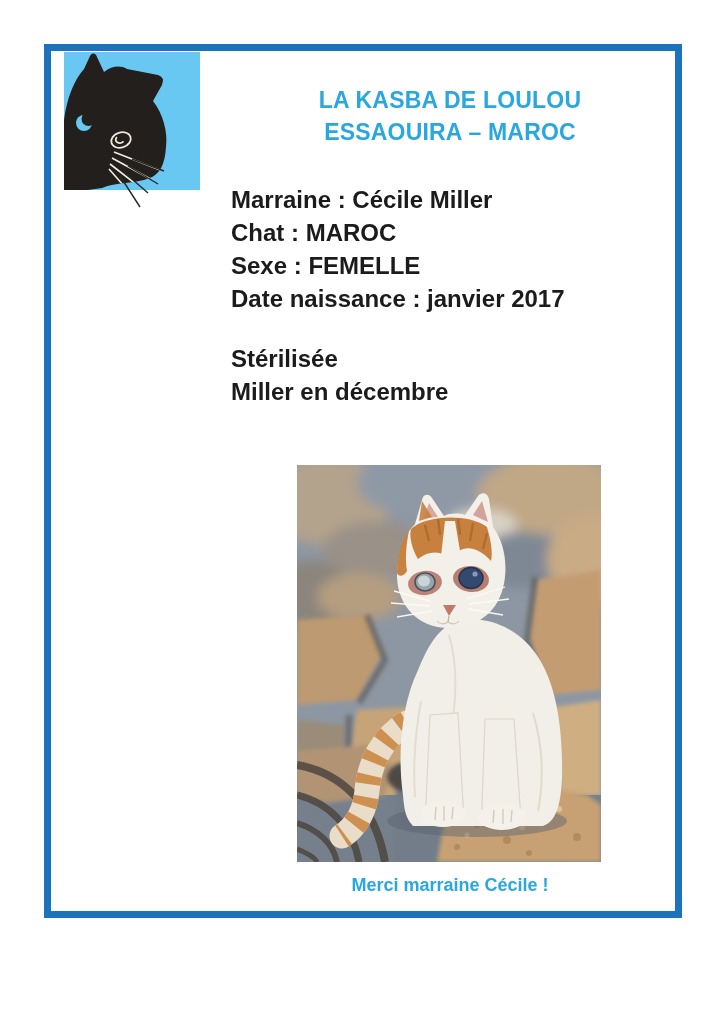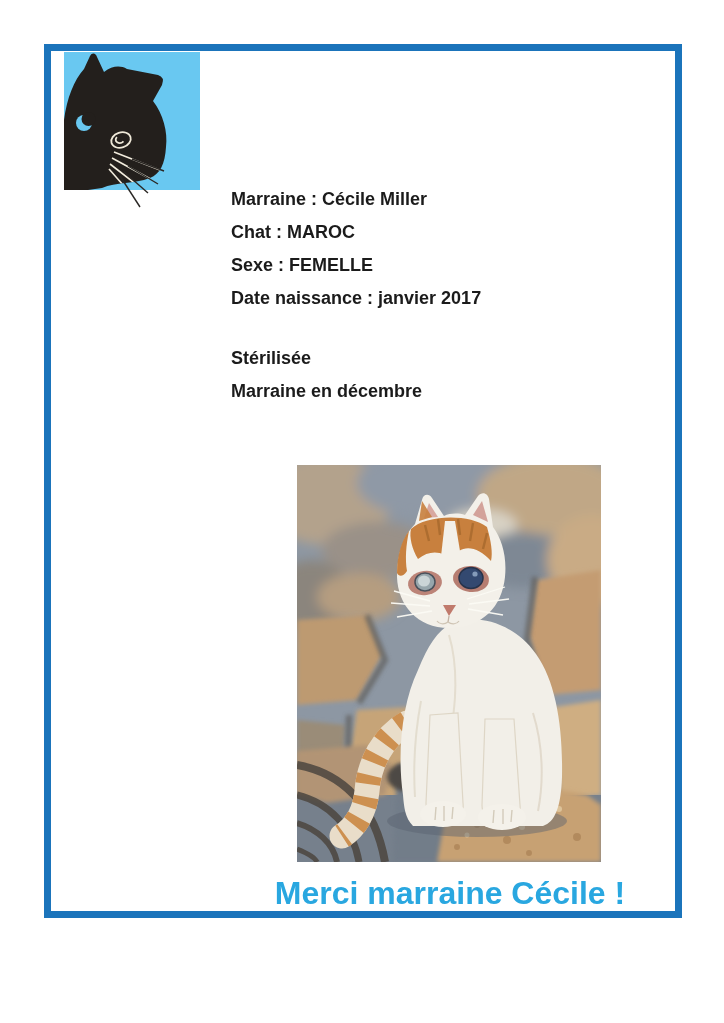--- a/index.html
+++ b/index.html
@@ -12,27 +12,27 @@
     border:7px solid #1B74BB; box-sizing:border-box;
   }
   .logo { position:absolute; left:64px; top:52px; width:136px; height:160px; }
   .org-title {
     position:absolute; left:210px; top:84px; width:480px;
     text-align:center; font-size:23px; font-weight:bold;
     color:#29A7E0; line-height:32px; letter-spacing:0.2px;
   }
   .info {
     position:absolute; left:231px; top:183px;
-    font-size:18px; font-weight:bold; color:#1B1B1B; line-height:33px;
+    font-size:24px; font-weight:bold; color:#1B1B1B; line-height:33px;
   }
   .info .gap { height:27px; }
   .photo { position:absolute; left:297px; top:465px; width:304px; height:397px; }
   .footer {
     position:absolute; left:210px; top:875px; width:480px;
-    text-align:center; font-size:32px; font-weight:bold; color:#29A7E0;
+    text-align:center; font-size:18px; font-weight:bold; color:#29A7E0;
   }
 </style>
 </head>
 <body>
 
 <div class="page">
 
   <div class="frame"></div>
 
   <div class="logo">
@@ -61,29 +61,33 @@
       </g>
       <g stroke="#2a2724" stroke-width="1.4" fill="none">
         <path d="M68,107 L100,119"></path>
         <path d="M64,114 L94,132"></path>
         <path d="M60,120 L84,141"></path>
         <path d="M56,124 L76,155"></path>
       </g>
     </svg>
   </div>
 
+  <div class="org-title">
+    <div>LA KASBA DE LOULOU</div>
+    <div>ESSAOUIRA – MAROC</div>
+  </div>
 
   <div class="info">
     <div>Marraine : Cécile Miller</div>
     <div>Chat : MAROC</div>
     <div>Sexe : FEMELLE</div>
     <div>Date naissance : janvier 2017</div>
     <div class="gap"></div>
     <div>Stérilisée</div>
-    <div>Marraine en décembre</div>
+    <div>Miller en décembre</div>
   </div>
 
   <div class="photo">
     <svg width="304" height="397" viewBox="0 0 304 397" aria-label="Chatte blanche et rousse assise sur des pierres">
       <defs>
         <filter id="fb1" x="-30%" y="-30%" width="160%" height="160%">
             <feGaussianBlur stdDeviation="6"></feGaussianBlur>
           </filter>
         <filter id="fb2" x="-30%" y="-30%" width="160%" height="160%">
             <feGaussianBlur stdDeviation="2.2"></feGaussianBlur>

